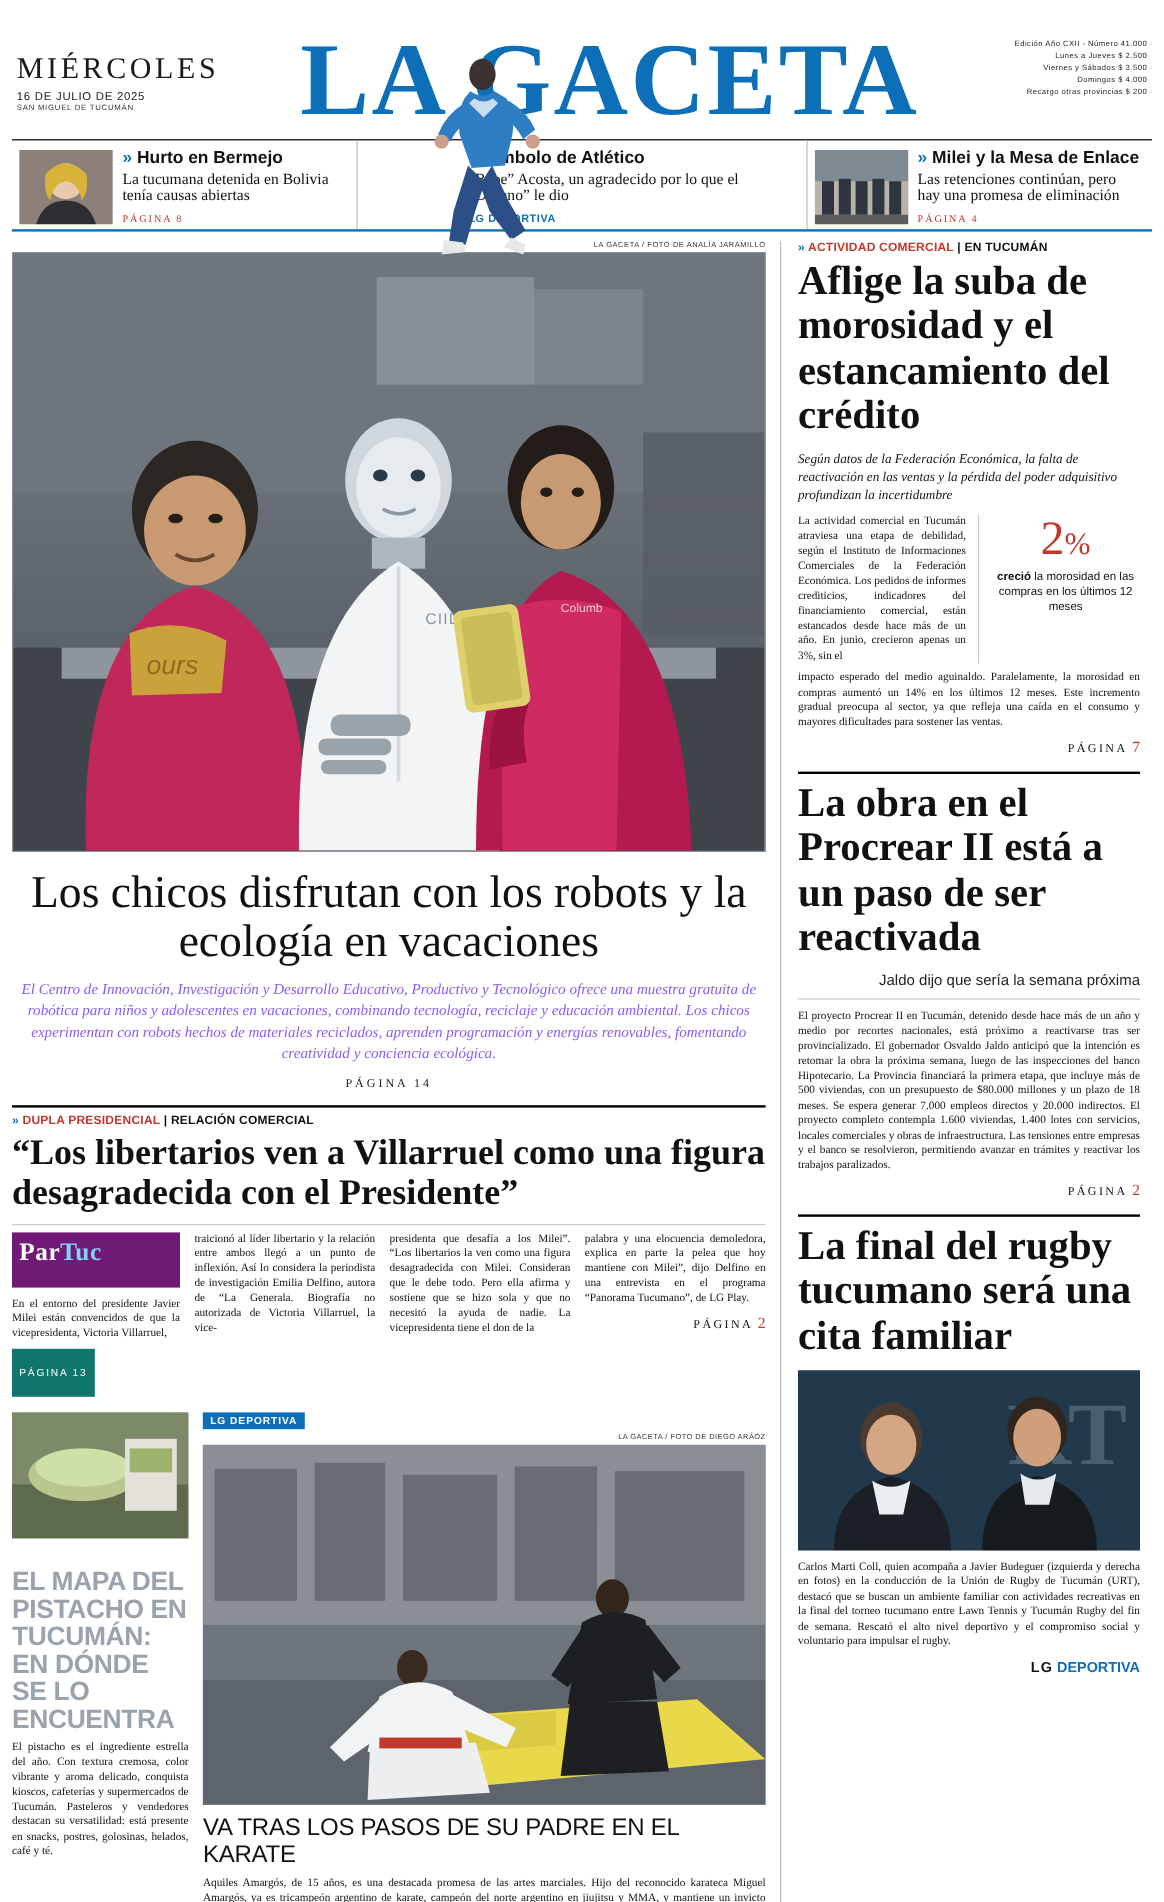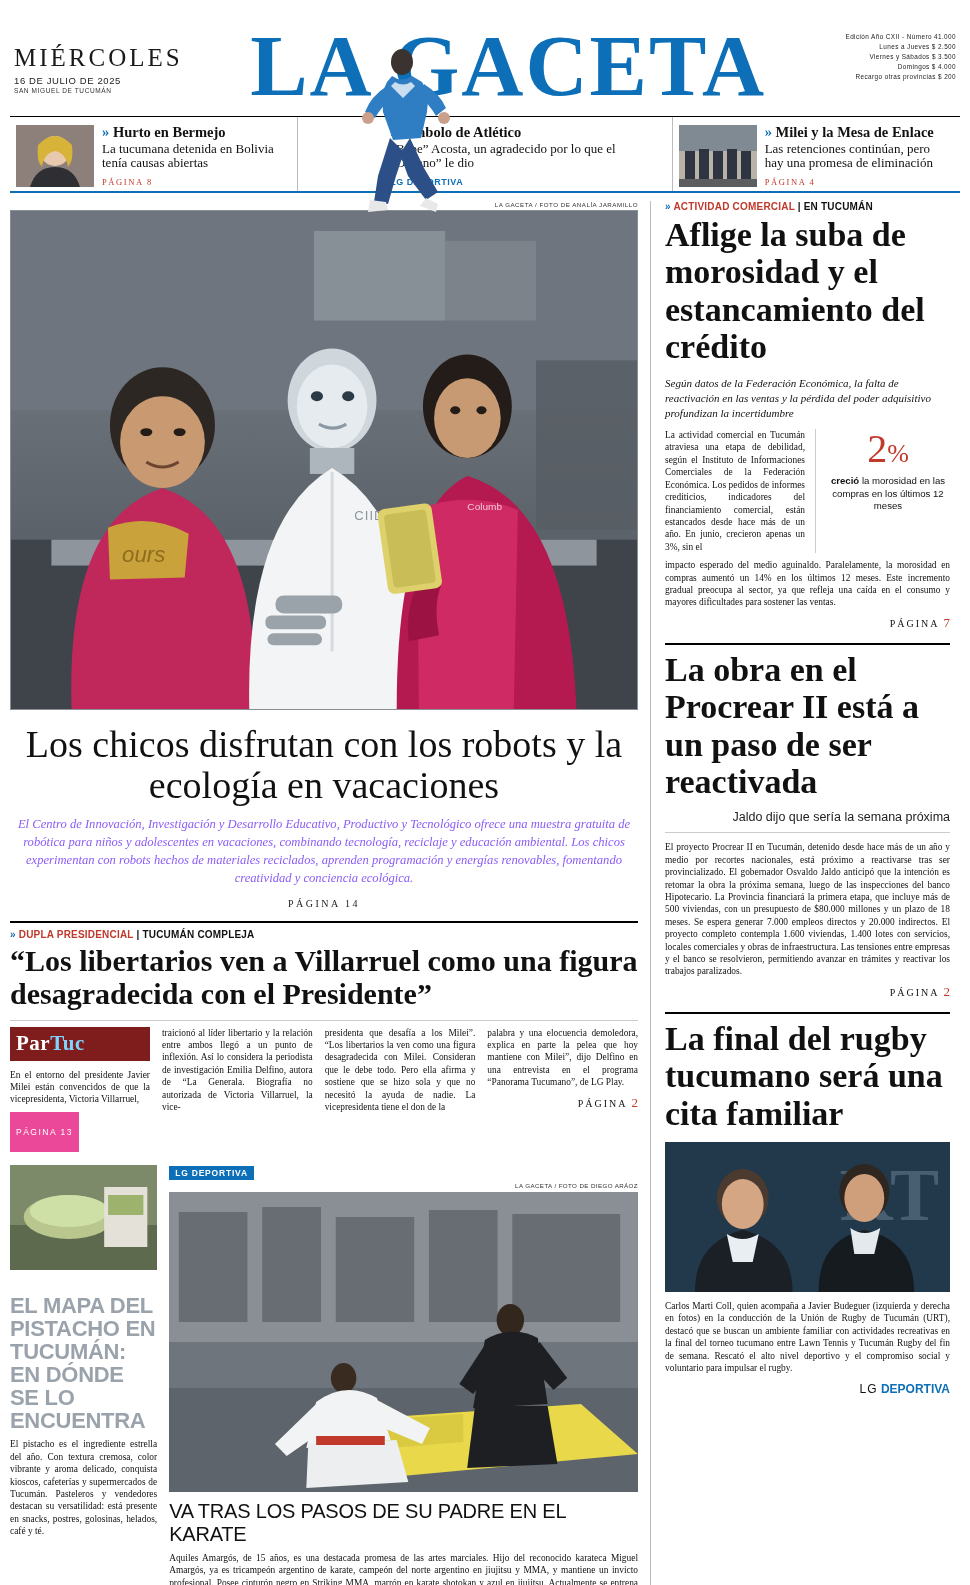--- a/index.html
+++ b/index.html
@@ -97,21 +97,21 @@
   .teaser + .teaser { border-left: 1px solid #bbb; }
   .teaser-thumb {
     width: 78px; height: 62px;
     flex: 0 0 78px;
     background: #c9ccd1;
     overflow: hidden;
     position: relative;
   }
   .teaser-body { flex: 1; }
   .teaser-title {
-    font-family: Liberation Serif, serif;
+    font-family: Liberation Sans, sans-serif;
     font-weight: bold;
     font-size: 14.5px;
     line-height: 1.05;
     margin-bottom: 2px;
   }
   .teaser-title .chev { color: #0d6fb8; font-weight: bold; }
   .teaser-sub {
     font-family: "Liberation Serif", serif;
     font-size: 13px;
     line-height: 1.12;
@@ -222,27 +222,27 @@
   .pagina-ref {
     text-align: right;
     font-family: "Liberation Serif", serif;
     font-size: 10px;
     letter-spacing: 2px;
     margin-top: 6px;
   }
   .pagina-ref .num { color: #c0392b; font-size: 13px; letter-spacing: 0; }
 
   .partuc {
-    background: #7f1d1d;
+    background: #701a75;
     color: #fff;
     font-family: "Liberation Serif", serif;
     font-size: 21px;
     font-weight: bold;
     letter-spacing: 0.5px;
-    padding: 4px 6px 5px 6px;
+    padding: 4px 6px 17px 6px;
     display: inline-block;
     width: 100%;
   }
   .partuc .tuc { color: #7fd4ff; }
 
   
   .r-head {
     font-family: "Liberation Serif", serif;
     font-size: 34px;
     line-height: 1.1;
@@ -294,21 +294,21 @@
 
   
   .bottom {
     display: flex;
     gap: 12px;
     margin-top: 10px;
   }
   .b-col1 { width: 150px; }
   .b-col2 { width: 478px; }
   .tag-red {
-    background: #ec4899;
+    background: #0f766e;
     color: #fff;
     font-family: "Liberation Sans", sans-serif;
     font-size: 8.5px;
     letter-spacing: 1.5px;
     padding: 15px 6px;
     display: inline-block;
   }
   .tag-blue {
     background: #0d6fb8;
     color: #fff;
@@ -353,21 +353,21 @@
     background: #23303c;
     position: relative; overflow: hidden;
     margin-top: 6px;
   }
   .lg-dep-foot {
     text-align: right;
     font-family: "Liberation Sans", sans-serif;
     font-size: 12px;
     margin-top: 8px;
   }
-  .lg-dep-foot .lg { color: #111; font-weight: normal; letter-spacing: 1px; }
+  .lg-dep-foot .lg { color: #111; font-weight: bold; letter-spacing: 1px; }
   .lg-dep-foot .dep { color: #0d6fb8; font-weight: bold; }
   .small-credit {
     font-family: "Liberation Sans", sans-serif;
     font-size: 6.2px;
     letter-spacing: 0.4px;
     text-align: right;
     color: #333;
   }
 </style>
 </head>
@@ -533,21 +533,21 @@
 
       <h1 class="lead-title">Los chicos disfrutan con los robots y la ecología en vacaciones</h1>
       <p class="lead-bajada">El Centro de Innovación, Investigación y Desarrollo Educativo, Productivo y Tecnológico ofrece una muestra gratuita de robótica para niños y adolescentes en vacaciones, combinando tecnología, reciclaje y educación ambiental. Los chicos experimentan con robots hechos de materiales reciclados, aprenden programación y energías renovables, fomentando creatividad y conciencia ecológica.</p>
       <div class="lead-page">PÁGINA 14</div>
 
       <div class="rule-top">
         <div class="kicker">
           <span class="chev">»</span>
           <span class="k1">DUPLA PRESIDENCIAL</span>
           <span>|</span>
-          <span class="k2">TUCUMÁN COMPLEJA</span>
+          <span class="k2">RELACIÓN COMERCIAL</span>
         </div>
         <h2 class="sec-title">“Los libertarios ven a Villarruel como una figura desagradecida con el Presidente”</h2>
 
         <div class="three-col">
           <div class="col" style="flex:0 0 140px;">
             <div class="partuc">
               <span>Par</span><span class="tuc">Tuc</span>
             </div>
             <div class="body-text" style="margin-top:8px;">En el entorno del presidente Javier Milei están convencidos de que la vicepresidenta, Victoria Villarruel,</div>
             <div style="margin-top:6px;">

